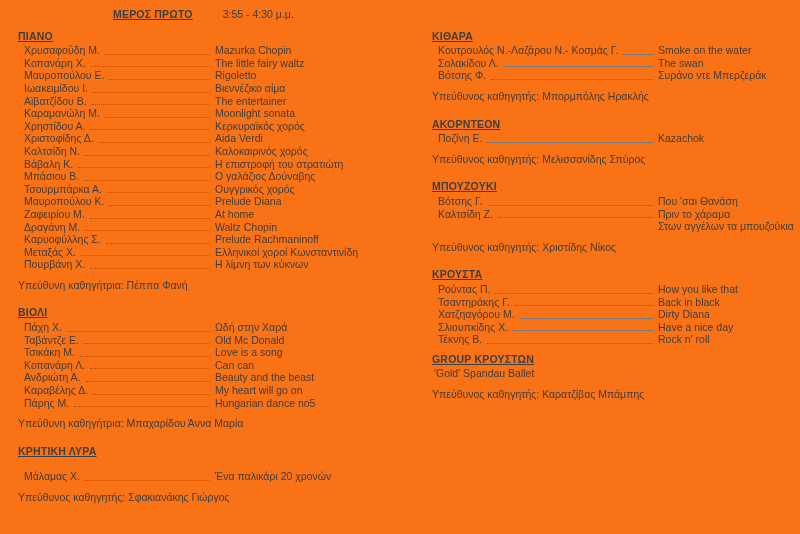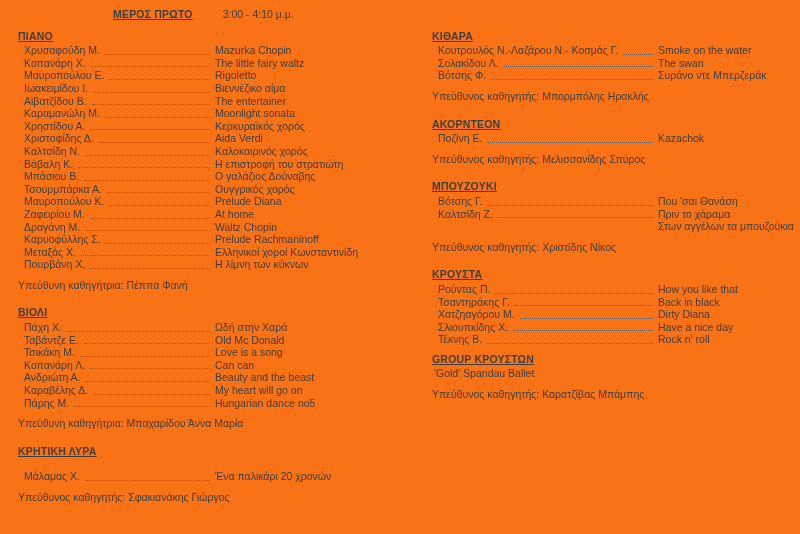--- a/index.html
+++ b/index.html
@@ -59,21 +59,21 @@
 
   .note { padding-left: 2px; }
   .instructor { margin-top: 8px; margin-bottom: 15px; }
 </style>
 </head>
 <body>
 
 <div class="page">
   <div class="doc-header">
     <span class="doc-title">ΜΕΡΟΣ ΠΡΩΤΟ</span>
-    <span class="doc-time">3:00 - 4:10 μ.μ.</span>
+    <span class="doc-time">3:55 - 4:30 μ.μ.</span>
   </div>
   <div class="columns">
     <div class="col-left" id="col-left">
         <div class="section">
           <div class="section-title">ΠΙΑΝΟ</div>
           <div class="rows">
             <div class="entry-row">
               <span class="entry-name-cell">
                 <span class="entry-name">Χρυσαφούδη Μ.</span>
                 <span class="dot-leader"></span>

